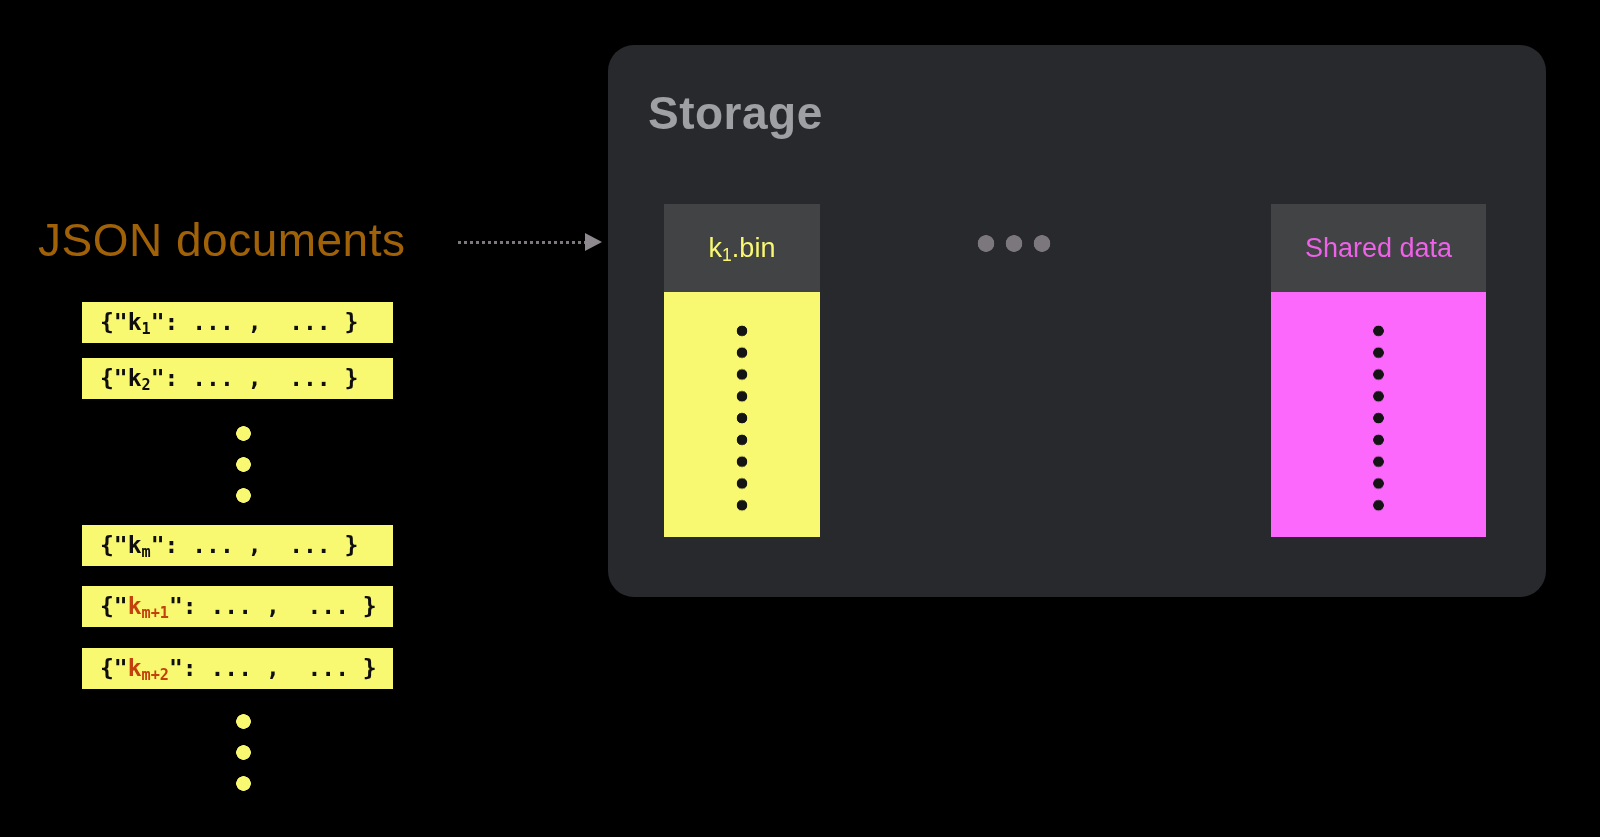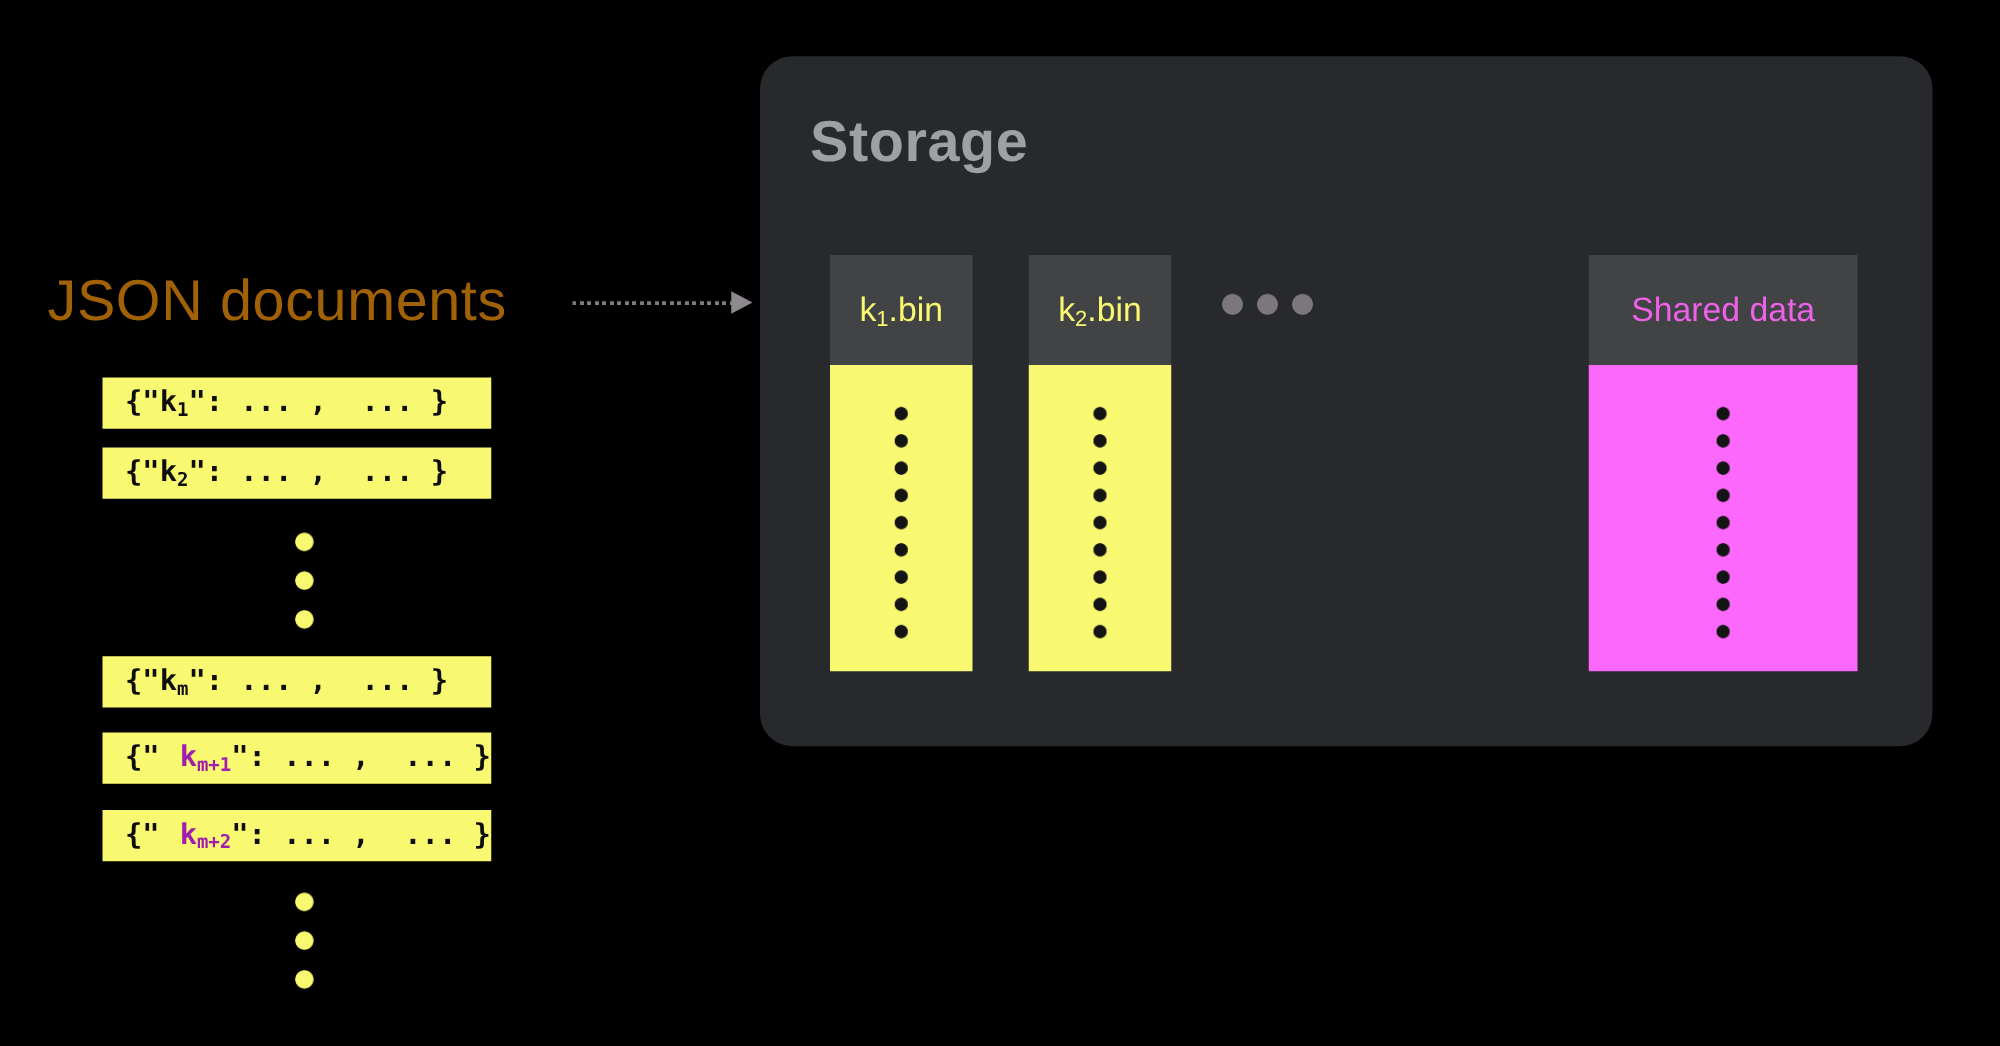--- a/index.html
+++ b/index.html
@@ -57,21 +57,21 @@
     white-space: pre;
     padding-left: 18px;
     box-sizing: border-box;
     overflow: hidden;
   }
   .doc-bar sub {
     font-size: 66%;
     line-height: 0;
     vertical-align: -0.25em;
   }
-  .doc-bar .key-pink { color: #a21caf; margin-left: 16px; }
+  .doc-bar .key-pink { color: #c2410c; }
 
   .v-ellipsis {
     position: absolute;
     left: 236px;
     width: 15px;
     height: 93px;
     background-image: radial-gradient(circle, #f9f871 7px, transparent 7.6px);
     background-size: 15px 31px;
     background-repeat: repeat-y;
     background-position: center top;
@@ -93,21 +93,21 @@
     top: 42px;
     font-size: 46px;
     font-weight: 700;
     line-height: 52px;
     color: #9fa0a3;
     letter-spacing: 0.5px;
   }
   .col {
     position: absolute;
     top: 159px;
-    width: 114px;
+    width: 156px;
   }
   .col-header {
     height: 88px;
     background: #424345;
     text-align: center;
     line-height: 88px;
     font-size: 27px;
     color: #f9f871;
     white-space: pre;
   }
@@ -175,26 +175,20 @@
   <div class="storage">
     <div class="storage-title">Storage</div>
 
     <div class="col" style="left:56px">
       <div class="col-header"><span>k</span><sub>1</sub><span>.bin</span></div>
       <div class="col-body">
         <div class="col-dots"></div>
       </div>
     </div>
 
-    <div class="col" style="left:215px">
-      <div class="col-header"><span>k</span><sub>2</sub><span>.bin</span></div>
-      <div class="col-body">
-        <div class="col-dots"></div>
-      </div>
-    </div>
 
     <div class="h-ellipsis"></div>
 
 
     <div class="col shared" style="left:663px">
       <div class="col-header"><span>Shared data</span></div>
       <div class="col-body">
         <div class="col-dots"></div>
       </div>
     </div>

